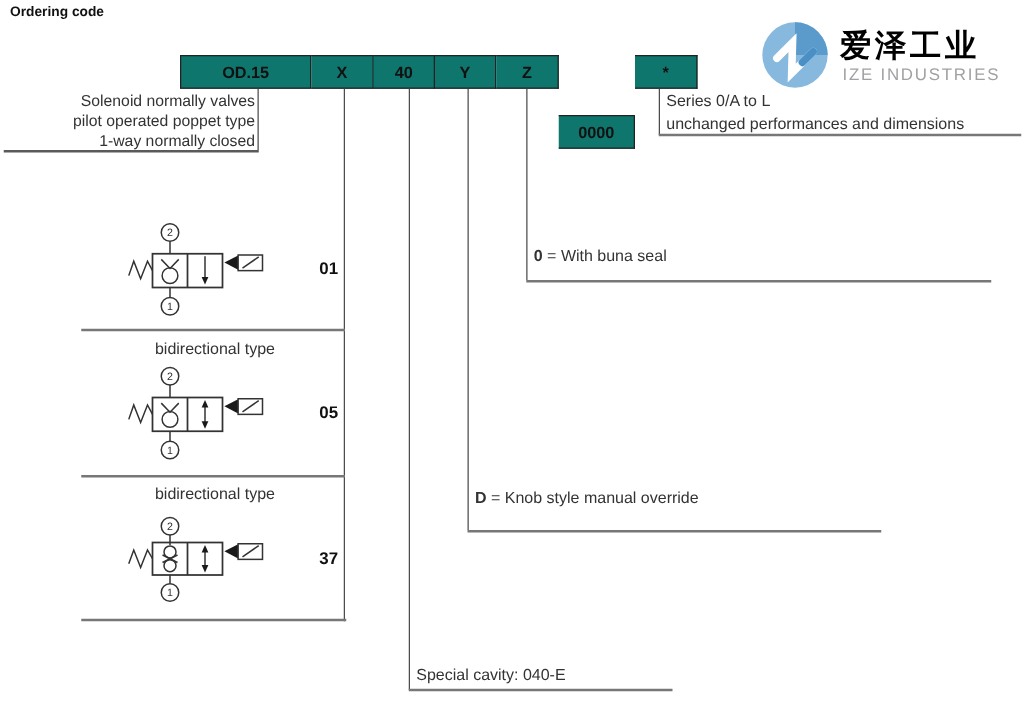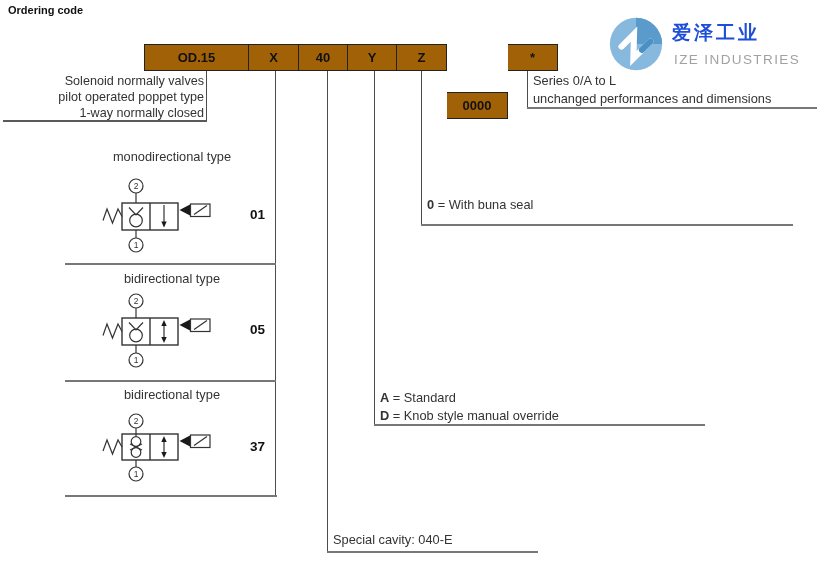--- a/index.html
+++ b/index.html
@@ -10,42 +10,42 @@
     overflow:hidden; color:#333;
   }
   .abs { position:absolute; }
   .title { font-size:11px; font-weight:bold; color:#111; }
 
   
   .code-table { display:flex; }
   .code-cell {
     height:27px; border:1.8px solid #222; border-left:none;
     display:flex; align-items:center; justify-content:center;
-    font-size:13px; font-weight:bold; color:#111; background:#a16207;
+    font-size:13px; font-weight:bold; color:#111; background:#0f766e;
   }
   .code-cell:first-child { border-left:1.8px solid #222; }
 
   
   .vline { position:absolute; width:1px; background:#4c4c4c; }
   .hline { position:absolute; height:2px; background:#777; }
   .hline.dark { background:#5a5a5a; }
 
   .note { font-size:12.8px; line-height:17.5px; color:#333; white-space:nowrap; }
   .note .b { font-weight:bold; }
   .left-note { font-size:12.6px; line-height:16px; text-align:right; color:#333; }
   .sec-label { font-size:12.8px; color:#333; text-align:center; }
-  .sec-code { font-size:13.5px; font-weight:bold; color:#111; text-align:left; }
+  .sec-code { font-size:13.5px; font-weight:bold; color:#111; text-align:center; }
 
   svg .sym { stroke:#333; stroke-width:1.4; fill:none; }
   svg .thin { stroke:#333; stroke-width:1.2; fill:none; }
   svg .fillb { fill:#1a1a1a; stroke:none; }
   svg .port { stroke:#333; stroke-width:1.2; fill:#fff; }
   svg text.pnum { font-size:8.5px; fill:#333; font-family:"Liberation Sans",sans-serif; }
 
-  .logo-cn { font-size:19px; font-weight:bold; color:#1d4ed8; letter-spacing:3px; }
+  .logo-cn { font-size:25px; font-weight:bold; color:#000000; letter-spacing:3px; }
   .logo-en { font-size:13.5px; color:#a0a1a4; letter-spacing:1.4px; }
 </style>
 </head>
 <body>
 
 <div id="page">
 
   <div class="abs title" style="left:8px; top:4px;">Ordering code</div>
 
   <div class="abs code-table" style="left:144px; top:44px;">
@@ -87,30 +87,26 @@
   </div>
 
   <div class="abs note" style="left:427px; top:196px;">
     <div>
       <span class="b">0</span><span> = With buna seal</span>
     </div>
   </div>
 
   <div class="abs note" style="left:380px; top:389px;">
     <div>
-      <span class="b">A</span><span> = Standard</span>
-    </div>
-    <div>
       <span class="b">D</span><span> = Knob style manual override</span>
     </div>
   </div>
 
   <div class="abs note" style="left:333px; top:531px;">Special cavity: 040-E</div>
 
-  <div class="abs sec-label" style="left:97px; top:149px; width:150px;">monodirectional type</div>
 
   <svg class="abs" style="left:100px; top:175px;" width="120" height="82" viewBox="0 0 120 82">
     <circle class="port" cx="36" cy="11" r="7"></circle>
     <text class="pnum" x="36" y="14" text-anchor="middle">2</text>
     <line class="thin" x1="36" y1="18" x2="36" y2="28"></line>
     <rect class="sym" x="22" y="28" width="56" height="27"></rect>
     <line class="sym" x1="50" y1="28" x2="50" y2="55"></line>
     <polyline class="thin" points="29,32.5 36,39.8 43,32.5"></polyline>
     <circle class="thin" cx="36" cy="45.5" r="6.3"></circle>
     <line class="thin" x1="64" y1="30" x2="64" y2="48"></line>

